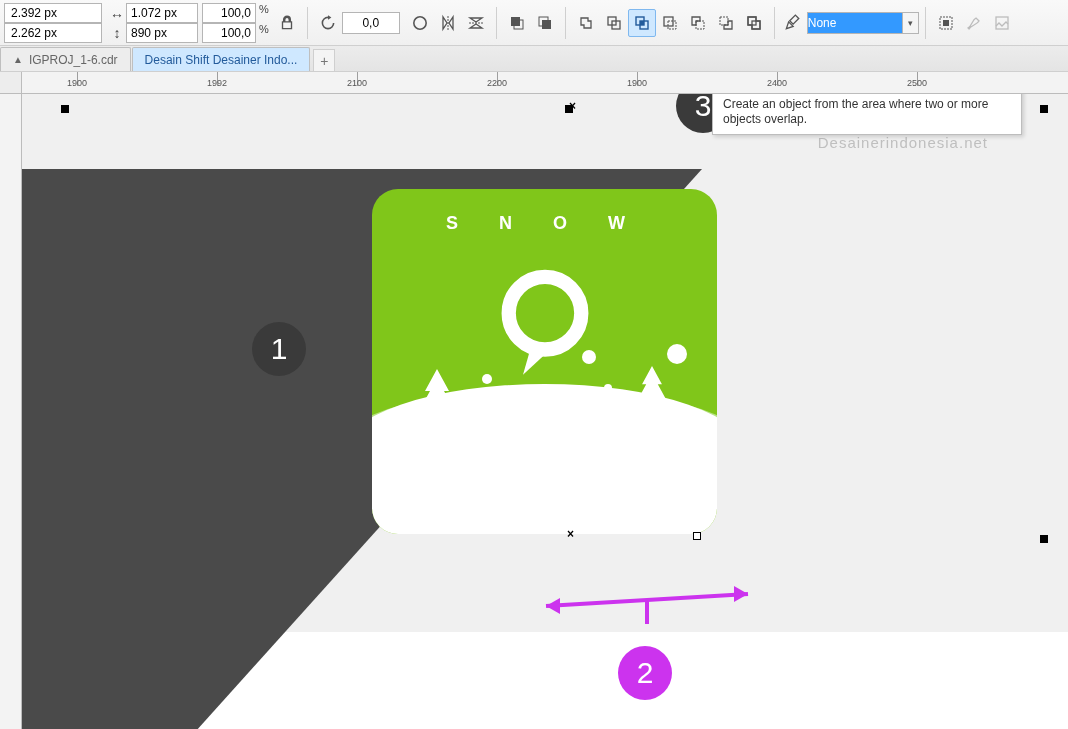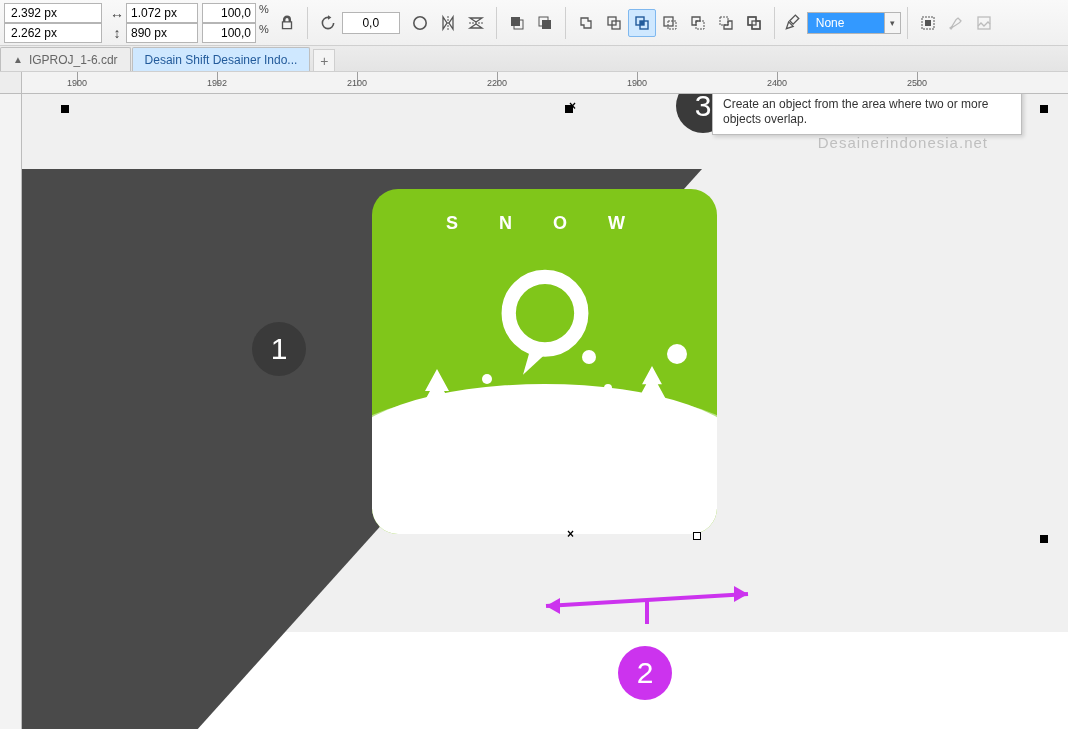--- a/index.html
+++ b/index.html
@@ -25,21 +25,21 @@
   .sep{width:1px;height:32px;background:#cfcfcf;margin:0 6px;}
   .iconbtn{
     width:28px;height:28px;display:flex;align-items:center;justify-content:center;
     border:1px solid transparent;border-radius:2px;cursor:pointer;color:#444;
   }
   .iconbtn.sel{background:#cfe8ff;border-color:#7fb8ef;}
   .iconbtn svg{width:18px;height:18px;display:block;}
   .rotate-grp{display:flex;align-items:center;}
   .rotate-grp input{width:58px;height:22px;border:1px solid #b5b5b5;text-align:center;font-size:12px;}
   .outline-grp{display:flex;align-items:center;margin-left:4px;}
-  .outline-grp input{width:78px;height:22px;border:1px solid #b5b5b5;font-size:12px;color:#fff;background:#3399ff;padding:0 8px;}
+  .outline-grp input{width:96px;height:22px;border:1px solid #b5b5b5;font-size:12px;color:#fff;background:#3399ff;padding:0 0;}
   .dd{width:16px;height:22px;border:1px solid #b5b5b5;border-left:none;background:#f5f5f5;display:flex;align-items:center;justify-content:center;font-size:9px;color:#555;}
 
   
   .tabs{
     height:26px;background:linear-gradient(#ececec,#e4e4e4);
     border-bottom:1px solid #cfcfcf;display:flex;align-items:flex-end;
     font-size:12px;
   }
   .tab{
     height:24px;padding:0 12px;display:flex;align-items:center;

